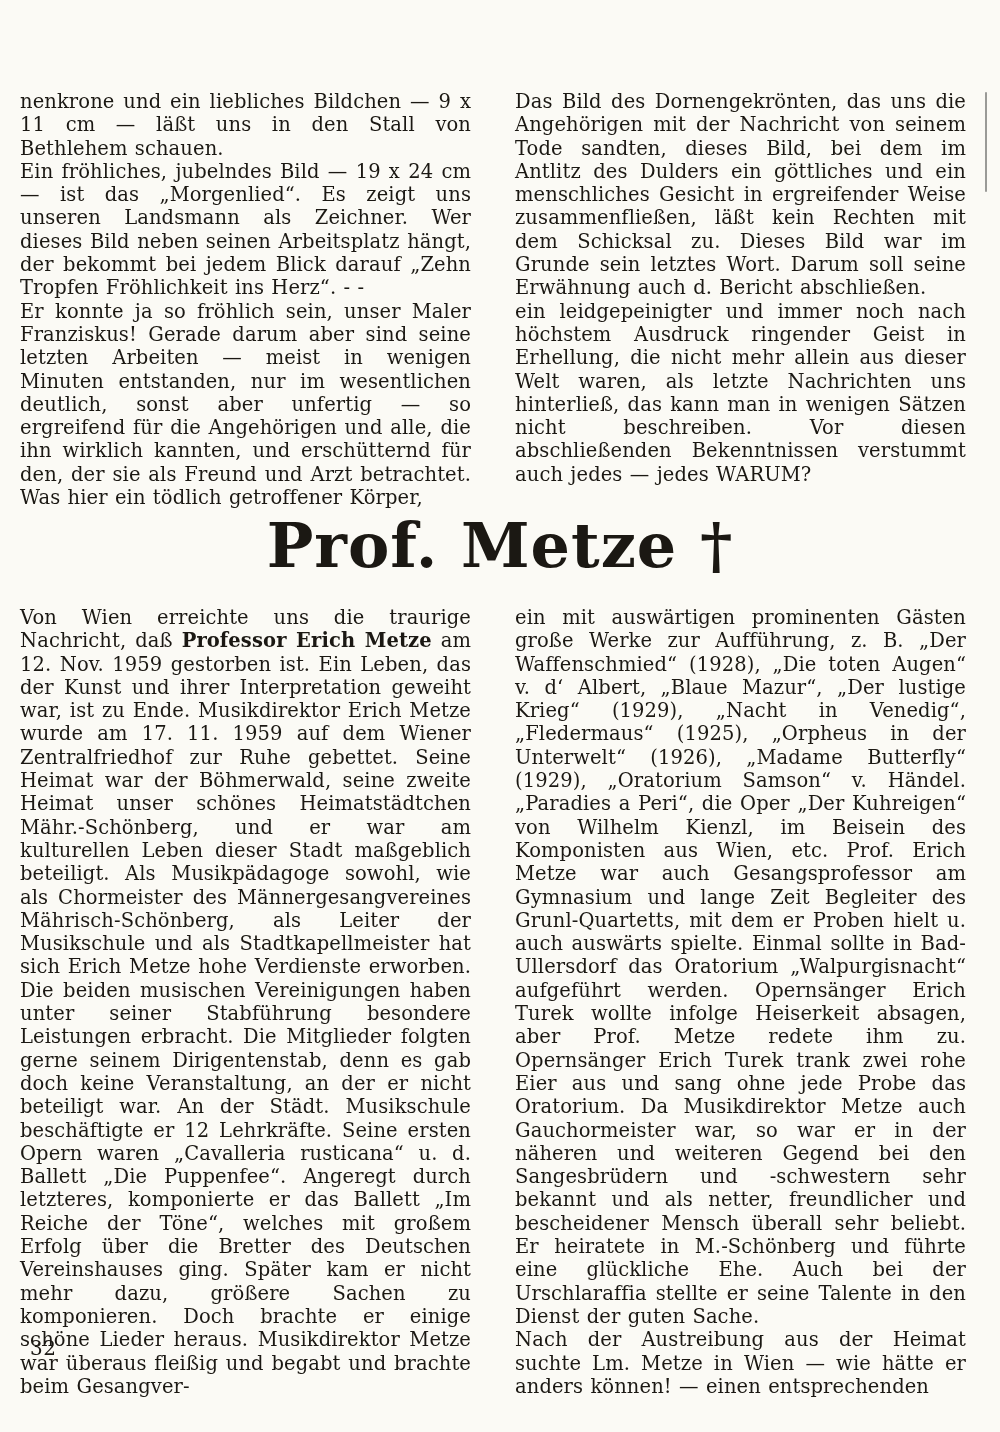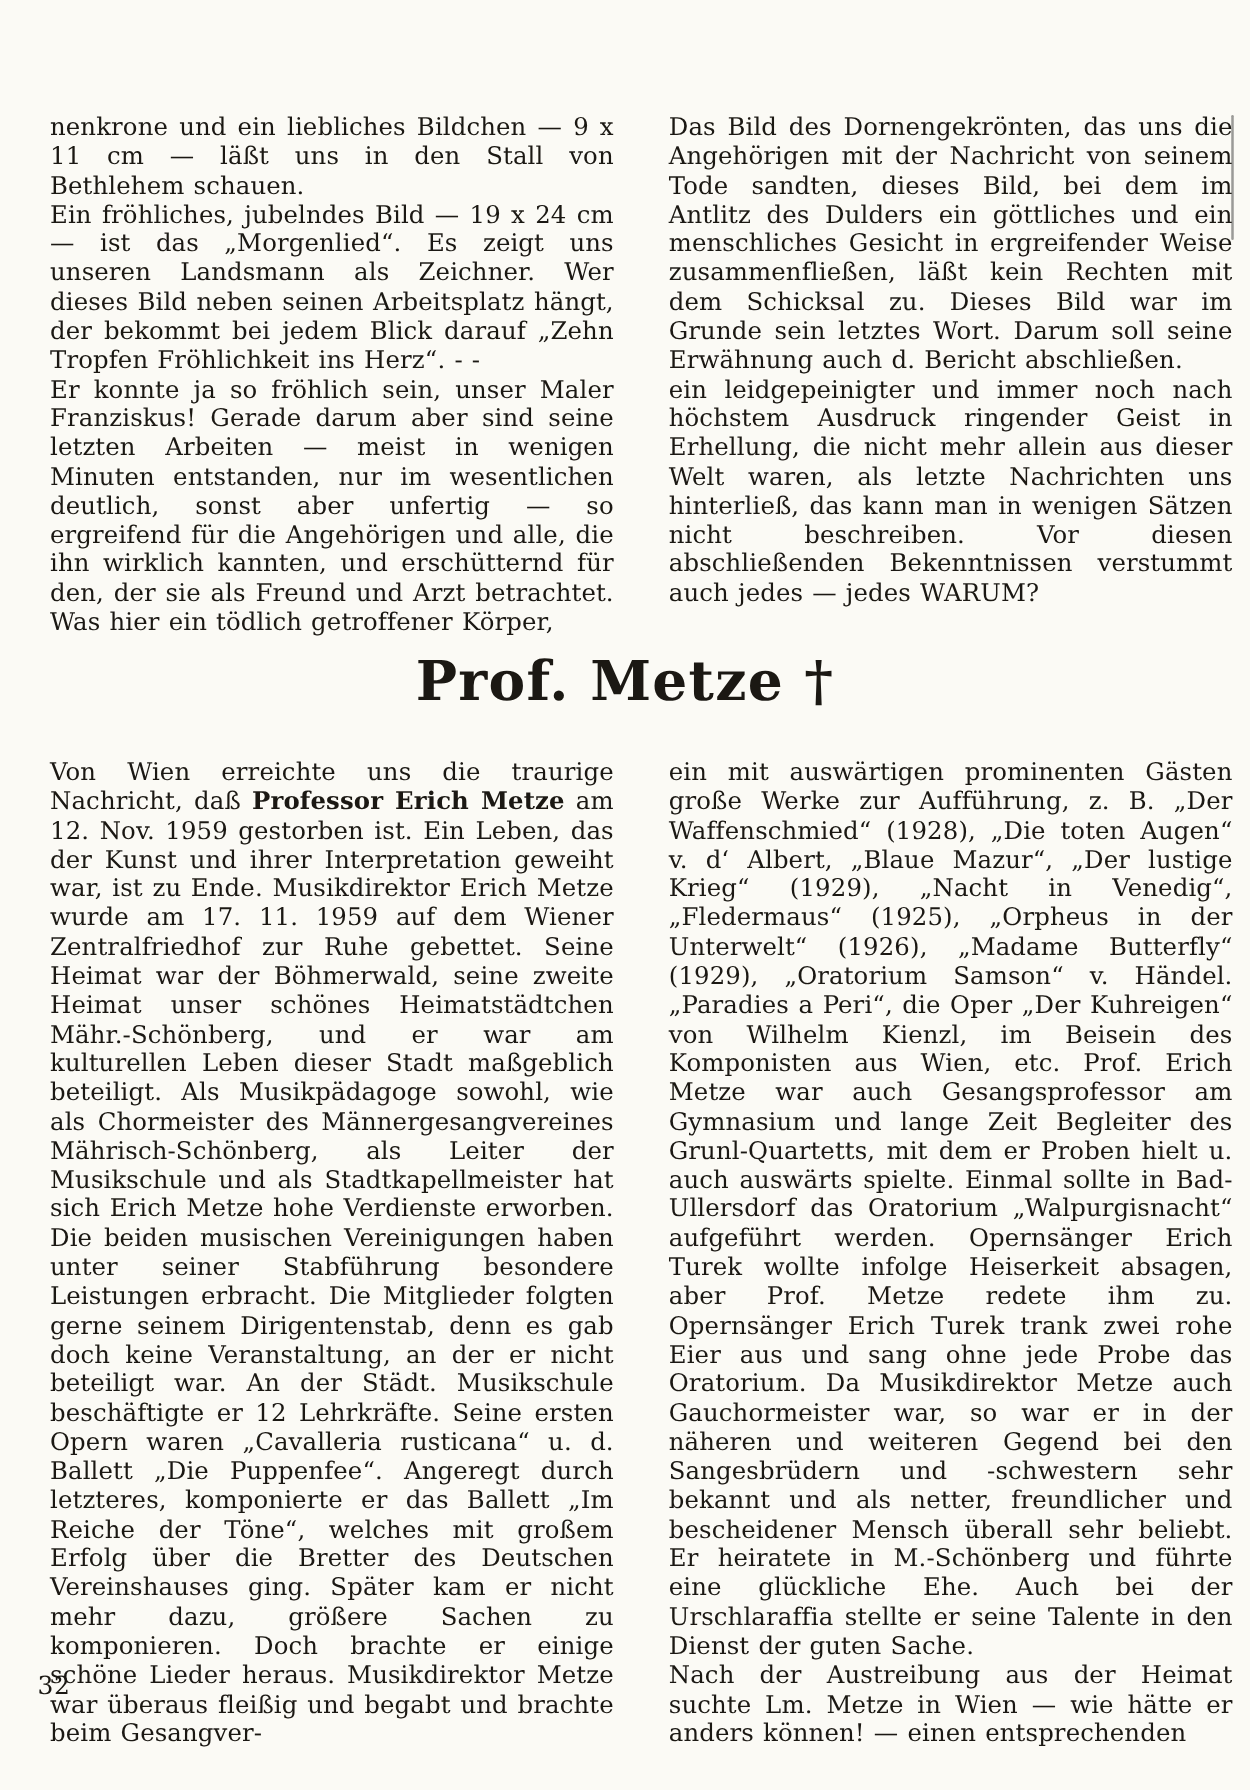--- a/index.html
+++ b/index.html
@@ -4,40 +4,40 @@
 <style>
   html,body{margin:0;padding:0;background:#fbfaf5;}
   .page{
     position:relative;
     width:1000px;height:1432px;
     background:#fbfaf5;
     color:#1b1813;
     font-family:"DejaVu Serif", serif;
     overflow:hidden;
   }
-  .sec{position:absolute;left:40px;width:946px;display:flex;gap:44px;}
+  .sec{position:absolute;left:20px;width:946px;display:flex;gap:44px;}
   .sec1{top:90px;}
   .sec2{top:606px;align-items:center;}
   .col{width:457px;}
   .col p{
     margin:0;
     font-size:19.5px;
     line-height:23.3px;
     text-align:justify;
     letter-spacing:0.1px;
     word-spacing:1px;
   }
   .byline{margin-top:6px !important;text-align:left !important;}
   .b{font-weight:700;}
   .heading{
     position:absolute;top:516px;left:0;width:100%;
     margin:0;text-align:center;
     font-family:"DejaVu Serif", serif;
     font-weight:700;
-    font-size:44px;
+    font-size:62px;
     line-height:60px;
     letter-spacing:1px;
   }
   .pageno{
     position:absolute;left:30px;top:1336px;
     font-size:20px;font-weight:400;letter-spacing:0.5px;
   }
   .artifact{
     position:absolute;left:985px;top:92px;
     width:2px;height:100px;

